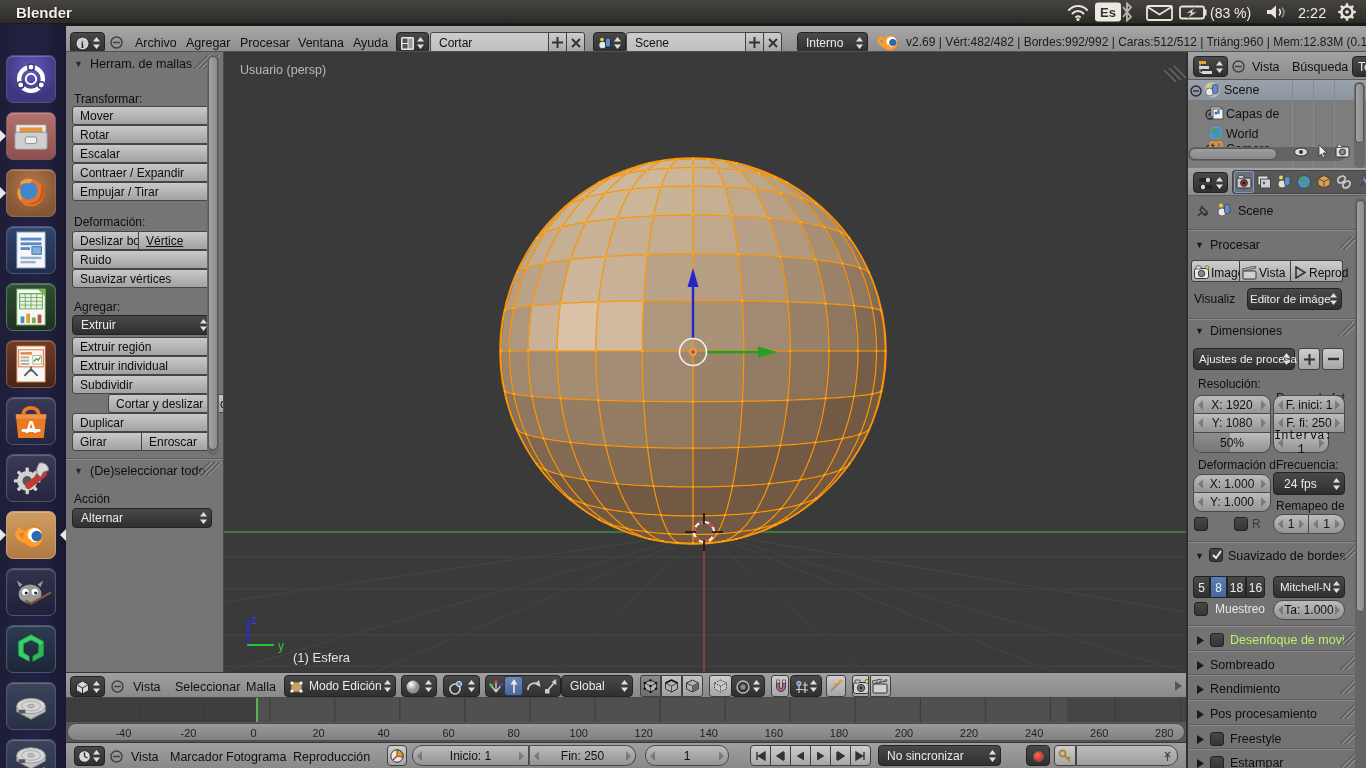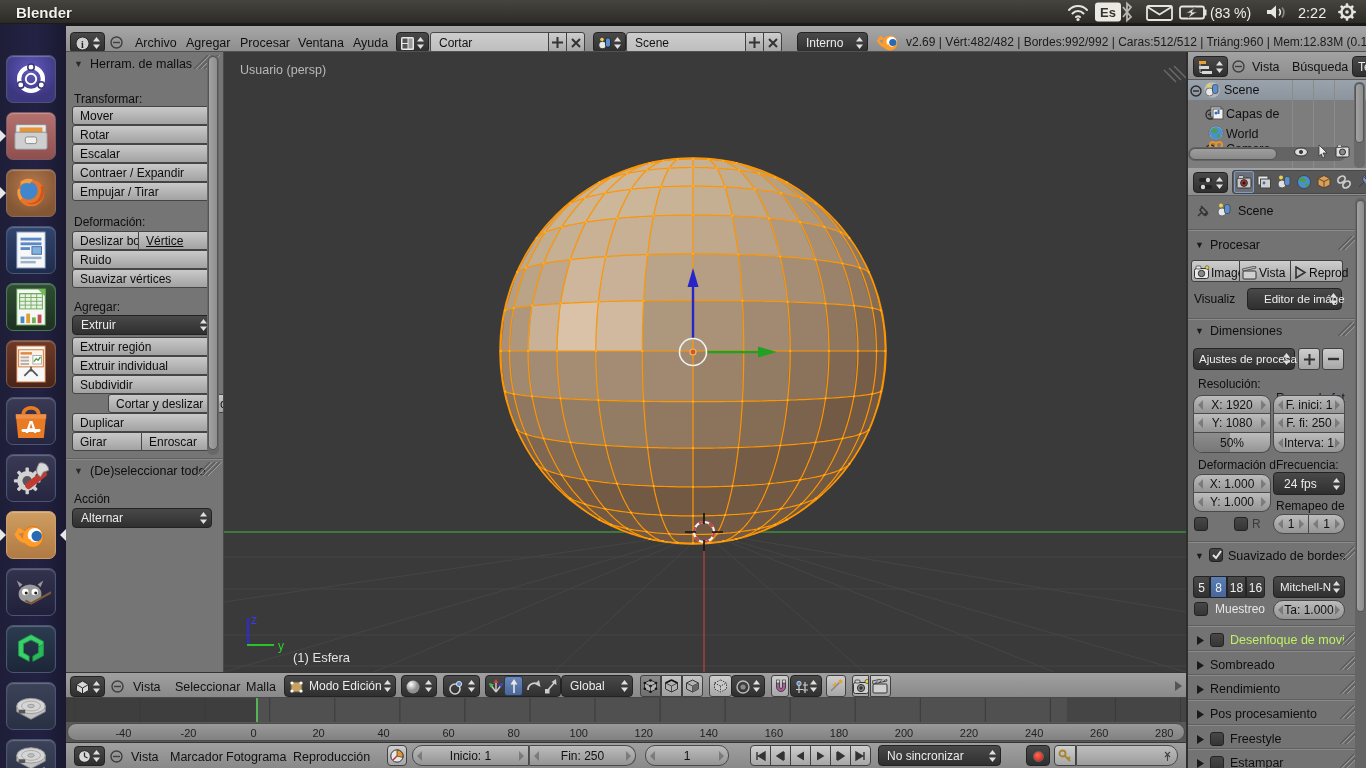--- a/index.html
+++ b/index.html
@@ -1292,21 +1292,21 @@
         <span style="position:absolute;left:19px;top:5px;font-size:12px">Vista</span>
       </div>
       <div class="btn" style="left:103px;top:64px;width:52px;height:22px;border-radius:0 3px 3px 0;border-left:none;">
         <svg style="position:absolute;left:3px;top:5px" width="13" height="13">
           <path d="M2 1 L11 6.5 L2 12 Z" fill="none" stroke="#333" stroke-width="1.6"></path>
         </svg>
         <span style="position:absolute;left:18px;top:5px;font-size:12px">Reprod</span>
       </div>
       <div class="t" style="left:6px;top:97px;font-size:12px;color:#0e0e0e;">Visualiz</div>
       <div class="mnu" style="left:59px;top:92px;width:95px;height:22px;border-radius:4px;">
-        <span style="position:absolute;left:16px;top:50%;transform:translateY(-50%);font-size:11.5px;white-space:nowrap">Editor de imáge</span>
+        <span style="position:absolute;left:2px;top:50%;transform:translateY(-50%);font-size:11.5px;white-space:nowrap">Editor de imáge</span>
         <svg width="9" height="14" style="position:absolute;right:3px;top:50%;margin-top:-7px">
           <path d="M4.5 1 L8 5.5 H1 Z" fill="#e0e0e0"></path>
           <path d="M4.5 13 L1 8.5 H8 Z" fill="#e0e0e0"></path>
         </svg>
       </div>
       <div class="" style="left:0px;top:122px;width:180px;height:1px;background:#5f5f5f;"></div>
       <div class="" style="left:0px;top:123px;width:180px;height:1px;background:#8a8a8a;"></div>
       <div class="t" style="left:7px;top:130px;font-size:9px;color:#1a1a1a;">▼</div>
       <div class="t" style="left:22px;top:128px;font-size:12.5px;color:#0e0e0e;">Dimensiones</div>
       <svg style="position:absolute;left:150px;top:126px" width="24" height="14">
@@ -1367,21 +1367,21 @@
       </div>
       <div class="num" style="left:85px;top:218px;width:72px;height:19px;border-radius:0px;border-radius:0;border-top:none;">
         <span style="position:absolute;left:0;right:0;top:50%;transform:translateY(-50%);text-align:center;font-size:12px">F. fi: 250</span>
         <svg width="6" height="10" style="position:absolute;left:4px;top:50%;margin-top:-5px">
           <path d="M5 0 L0 5 L5 10 Z" fill="#55555588"></path>
         </svg>
         <svg width="6" height="10" style="position:absolute;right:4px;top:50%;margin-top:-5px">
           <path d="M1 0 L6 5 L1 10 Z" fill="#55555588"></path>
         </svg>
       </div>
-      <div class="num" style="left:85px;top:237px;width:72px;height:20px;border-radius:9px;border-radius:0 0 9px 9px;border-top:none;">
+      <div class="num" style="left:85px;top:237px;width:56px;height:20px;border-radius:9px;border-radius:0 0 9px 9px;border-top:none;font-family:Liberation Mono, monospace;">
         <span style="position:absolute;left:0;right:0;top:50%;transform:translateY(-50%);text-align:center;font-size:12px">Interva: 1</span>
         <svg width="6" height="10" style="position:absolute;left:4px;top:50%;margin-top:-5px">
           <path d="M5 0 L0 5 L5 10 Z" fill="#55555588"></path>
         </svg>
         <svg width="6" height="10" style="position:absolute;right:4px;top:50%;margin-top:-5px">
           <path d="M1 0 L6 5 L1 10 Z" fill="#55555588"></path>
         </svg>
       </div>
       <div class="t" style="left:10px;top:263px;font-size:12px;color:#0e0e0e;">Deformación d</div>
       <div class="t" style="left:88px;top:263px;font-size:12px;color:#0e0e0e;">Frecuencia:</div>

